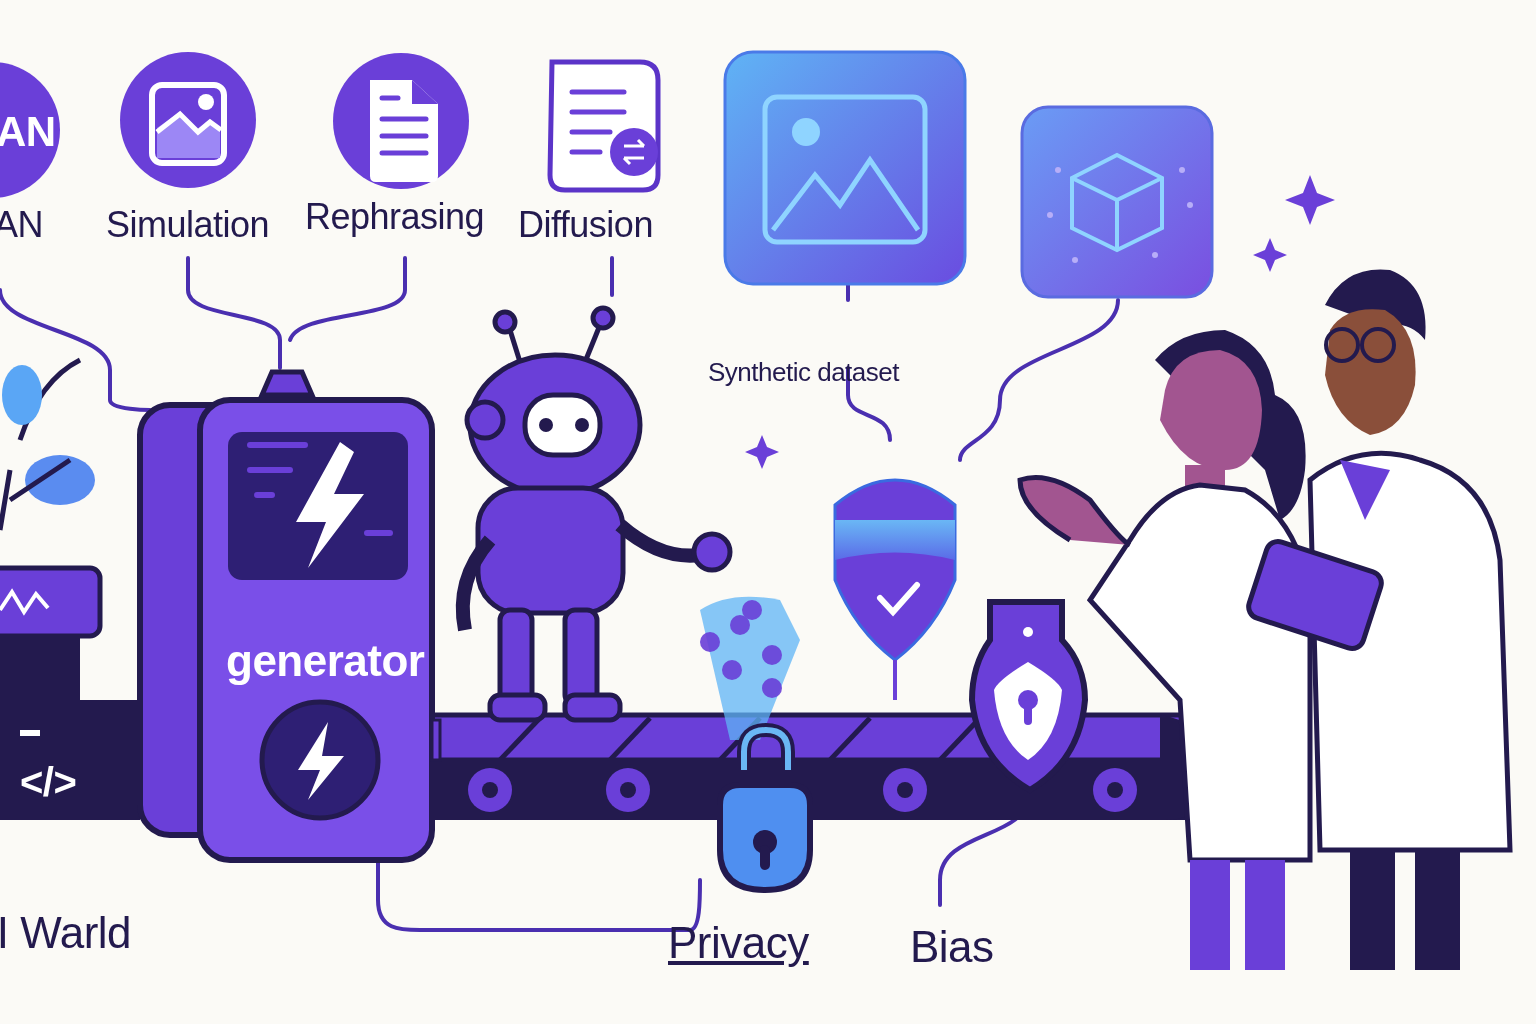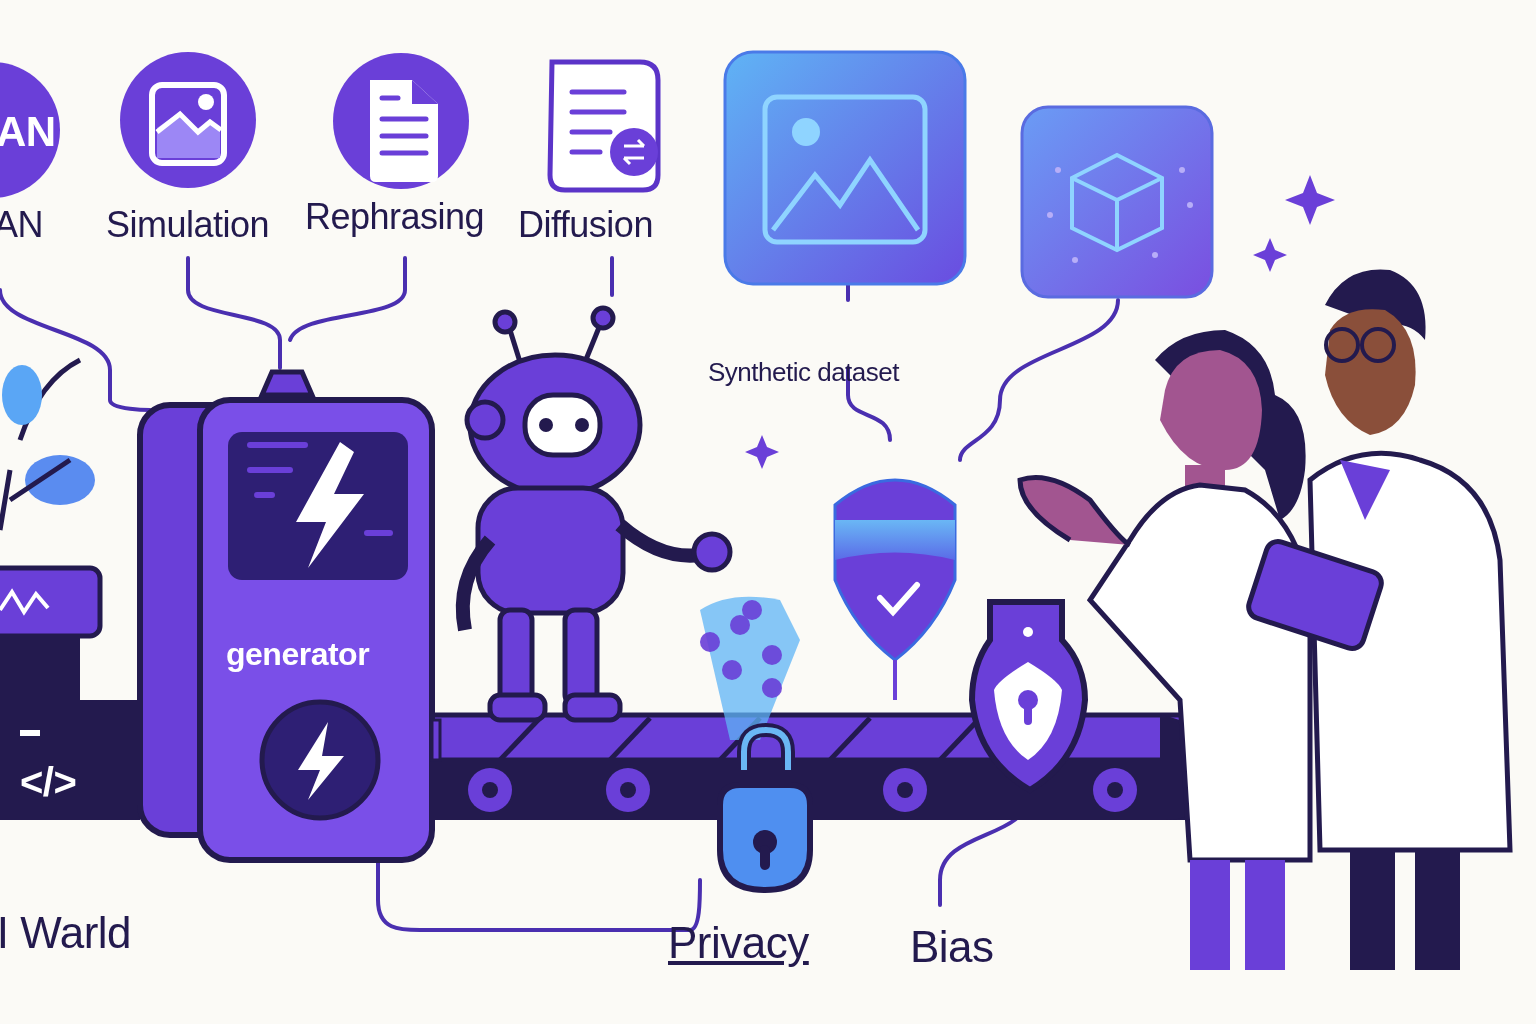--- a/index.html
+++ b/index.html
@@ -201,17 +201,17 @@
   <rect x="1350" y="850" width="45" height="120" fill="#231a4e"></rect>
     <rect x="1415" y="850" width="45" height="120" fill="#231a4e"></rect>
 </svg>
 
 <div class="lbl" style="left:-4px;top:108px;color:#fff;font-size:42px;font-weight:700;">AN</div>
 <div class="lbl" style="left:-6px;top:204px;">AN</div>
 <div class="lbl" style="left:106px;top:204px;">Simulation</div>
 <div class="lbl" style="left:305px;top:196px;">Rephrasing</div>
 <div class="lbl" style="left:518px;top:204px;">Diffusion</div>
 <div class="lbl" style="left:708px;top:313px;font-size:26px;margin-top:44px;">Synthetic dataset</div>
-<div class="lbl" style="left:226px;top:636px;color:#fff;font-weight:700;font-size:32px;">generator</div>
+<div class="lbl" style="left:226px;top:636px;color:#fff;font-weight:700;font-size:44px;">generator</div>
 <div class="lbl" style="left:20px;top:760px;color:#fff;font-size:40px;font-weight:700;">&lt;/&gt;</div>
 <div class="lbl big" style="left:-32px;top:908px;">AI Warld</div>
 <div class="lbl big" style="left:668px;top:918px;text-decoration:underline;">Privacy</div>
 <div class="lbl big" style="left:910px;top:916px;margin-top:6px;">Bias</div>
 
 </body></html>

